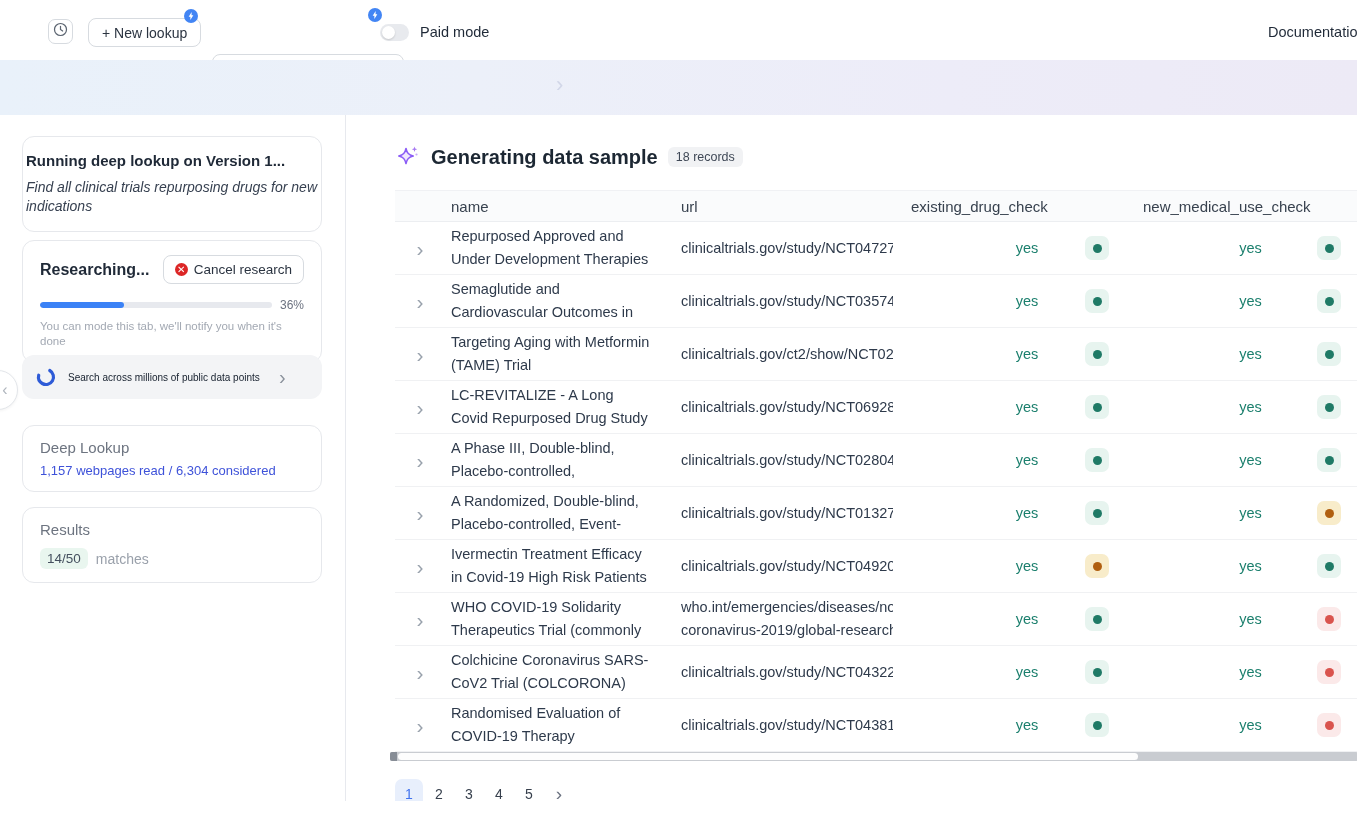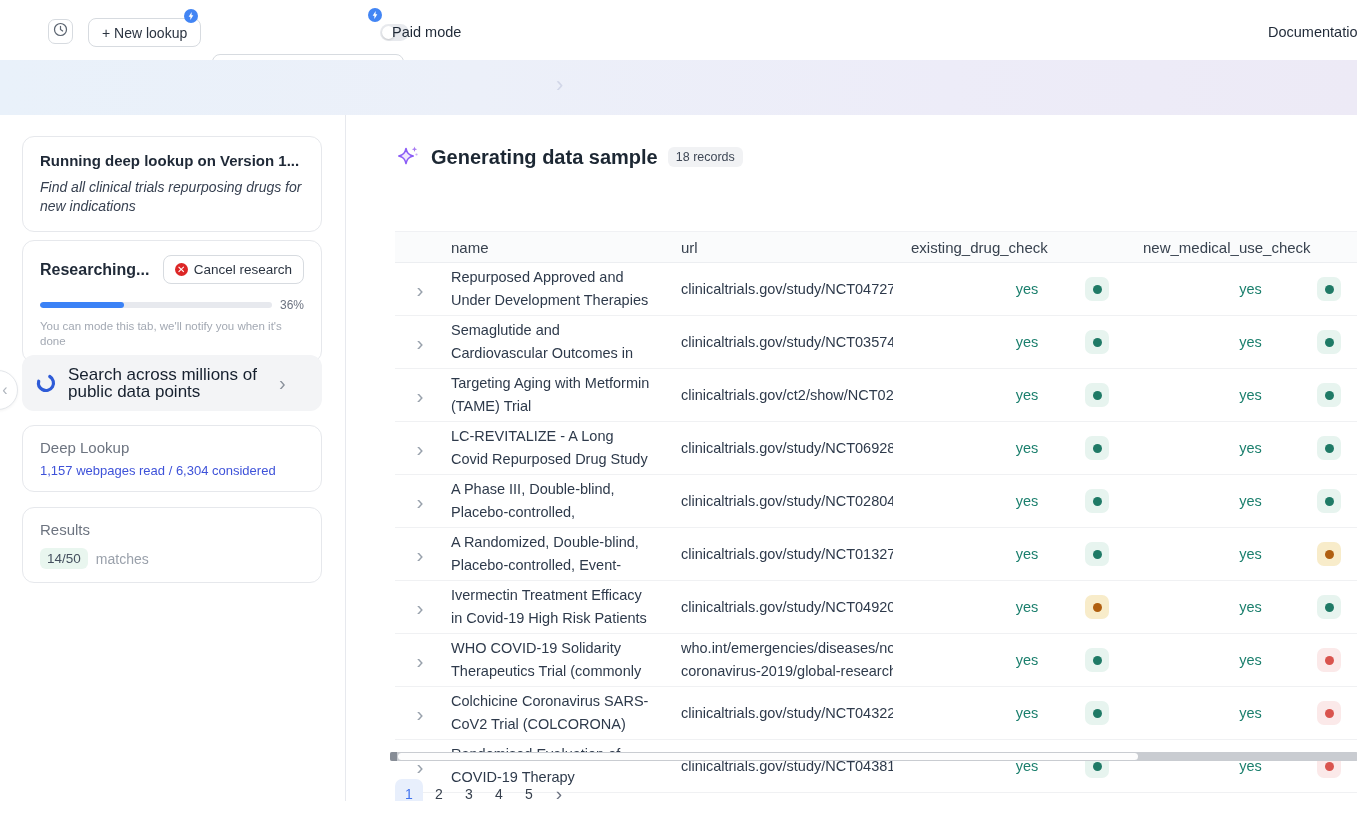--- a/index.html
+++ b/index.html
@@ -25,52 +25,52 @@
   .btn-download { left:212px;margin-top:36px; }
   .bolt-badge {
     position:absolute; width:14px; height:14px; border-radius:50%; background:#4285f4;
     display:flex; align-items:center; justify-content:center;
   }
   .bolt-badge svg { width:8px; height:8px; }
   .badge-new { left:184px; top:9px; }
   .badge-download { left:368px; top:8px; }
   .toggle { position:absolute; left:380px; top:24px; width:29px; height:17px; border-radius:9px; background:#e8eaee; cursor:pointer; }
   .toggle .knob { position:absolute; left:2px; top:2px; width:13px; height:13px; border-radius:50%; background:#fff; box-shadow:0 1px 2px rgba(0,0,0,.15); }
-  .paid-label { position:absolute; left:392px; top:24px; font-size:14.5px; color:#1f2937;text-align:center; }
+  .paid-label { position:absolute; left:420px; top:24px; font-size:14.5px; color:#1f2937;text-align:center; }
   .doc-link { position:absolute; left:1268px; top:24px; font-size:14.5px; color:#1f2937; white-space:nowrap; cursor:pointer; }
 
   
   .banner {
     position:absolute; left:0; top:60px; width:1357px; height:55px;
     background:linear-gradient(90deg,#e9f1fa 0%,#ecf0f9 35%,#edecf8 70%,#edeaf6 100%);
   }
   .banner-chevron { position:absolute; left:556px; top:12px; font-size:22px; color:rgba(160,170,200,.35); }
 
   
   .body { position:absolute; left:0; top:115px; width:1357px; height:704px; display:flex; }
   .sidebar { position:relative; width:346px; height:704px; border-right:1px solid #e7e9ee; background:#fff; }
   .main { position:relative; flex:1; height:704px; background:#fff; }
 
   
   .card { position:absolute; left:22px; width:300px; background:#fff; border:1px solid #e6e8ec; border-radius:12px; }
-  .card-lookup { top:21px; padding:15px 17px; }
+  .card-lookup { top:21px; padding:15px 3px; }
   .card-lookup .title { font-size:15px; font-weight:700; color:#1f2937; }
   .card-lookup .query { margin-top:9px; font-style:italic; font-size:14px; color:#374151; line-height:19px; }
   .card-research { top:125px; padding:14px 17px 13px; }
   .research-head { display:flex; align-items:center; justify-content:space-between; }
   .research-title { font-size:16px; font-weight:700; color:#1f2937; }
   .cancel-btn { display:flex; align-items:center; gap:6px; border:1px solid #d7dbe0; border-radius:8px; background:#fff; height:29px; padding:0 11px; font-size:13.5px; color:#2b3441; cursor:pointer; }
   .cancel-ico { width:13px; height:13px; border-radius:50%; background:#dc2626; color:#fff; display:flex; align-items:center; justify-content:center; font-size:10px; line-height:1; }
   .progress-row { display:flex; align-items:center; gap:8px; margin-top:14px; }
   .progress-track { position:relative; flex:1; height:6px; border-radius:3px; background:#e7e9ee; overflow:hidden; }
   .progress-fill { position:absolute; left:0; top:0; height:6px; border-radius:3px; background:#3b82f6; }
   .progress-label { font-size:12px; color:#6b7280; }
   .research-note { margin-top:7px; font-size:11.5px; color:#a3a9b3; line-height:15px; }
   .card-search { top:240px; left:22px; width:300px; position:absolute; background:#f3f4f6; border:none; border-radius:12px; padding:11px 13px; display:flex; align-items:center; gap:11px; cursor:pointer; }
-  .search-text { flex:1; font-size:17px; font-weight:500; color:#16202e; line-height:17px; max-width:200px; }
+  .search-text { flex:1; font-size:10px; font-weight:500; color:#16202e; line-height:17px; max-width:200px; }
   .search-chevron { font-size:20px; color:#8b929c; line-height:1; }
   .spinner-ico { width:22px; height:22px; flex:0 0 auto; }
   .card-deep { top:310px; padding:13px 17px; }
   .muted-title { font-size:15px; color:#6d7480; }
   .deep-link { margin-top:7px; font-size:13px; color:#3e52d9; cursor:pointer; }
   .card-results { top:392px; padding:13px 17px; }
   .results-row { margin-top:10px; display:flex; align-items:center; gap:8px; }
   .count-badge { background:#e9f6ef; border-radius:6px; padding:3px 7px; font-size:13.5px; color:#45505f; }
   .matches-label { font-size:14px; color:#9aa1ab; }
   .collapse-btn {
@@ -80,21 +80,21 @@
   }
   .collapse-btn span { font-size:16px; color:#b0b6be; margin-left:14px; }
 
   
   .main-title-row { position:absolute; left:49px; top:29px; display:flex; align-items:center; gap:10px; }
   .sparkle { width:26px; height:26px; }
   .main-title { font-size:20px; font-weight:700; color:#1c2733; }
   .records-badge { background:#f1f2f4; border-radius:6px; padding:3px 8px; font-size:12.5px; color:#3f4856; }
 
   
-  .table { position:absolute; left:49px; top:75px; width:963px;margin-top:41px; }
+  .table { position:absolute; left:49px; top:75px; width:963px; }
   .thead, .trow { display:grid; grid-template-columns:56px 230px 230px 232px 1fr; }
   .thead { height:32px; align-items:center; background:#fafbfc; border-top:1px solid #f0f1f4; border-bottom:1px solid #eceef1; }
   .th { font-size:15px; color:#38424f; }
   .trow { height:53px; border-bottom:1px solid #f0f1f3; background:#fff; }
   .cell { display:flex; flex-direction:column; justify-content:center; overflow:hidden; }
   .cell-chevron { align-items:center; }
   .row-chevron { font-size:21px; color:#98a1ac; line-height:1; cursor:pointer; margin-left:-6px; }
   .name-text { width:202px; font-size:14.5px; color:#2e3a4b; line-height:23px; max-height:47px; overflow:hidden; }
   .clip { width:212px; font-size:14.5px; color:#2e3a4b; line-height:23px; white-space:nowrap; overflow:hidden; }
   .cell-check { position:relative; flex-direction:row; align-items:center; }

